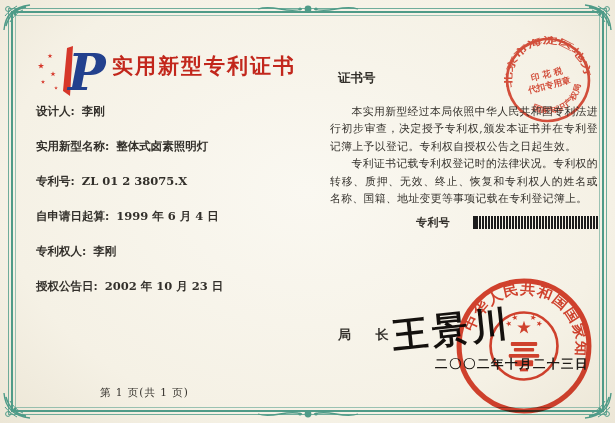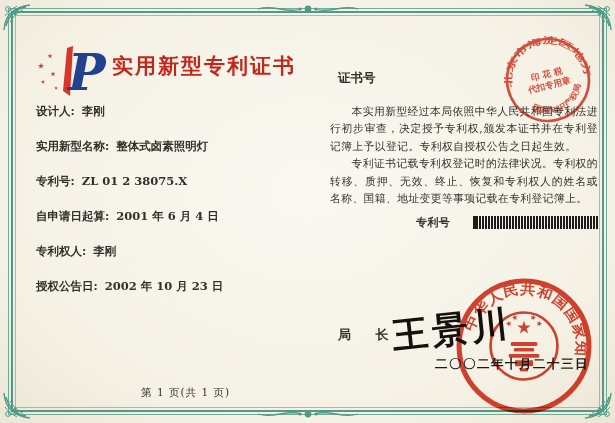--- a/index.html
+++ b/index.html
@@ -27,21 +27,21 @@
   
   .logo{position:absolute;left:34px;top:44px;width:76px;height:58px;}
   .title{
     position:absolute;left:112px;top:52px;font-size:21px;font-weight:bold;
     color:var(--title-red);letter-spacing:2px;white-space:nowrap;
   }
   .fields{position:absolute;left:36px;top:104px;width:250px;list-style:none;margin:0;padding:0;}
   .fields li{margin-bottom:20px;font-size:11.5px;font-weight:bold;white-space:nowrap;}
   .fields .lab{margin-right:3px;}
   .page-footer{
-    position:absolute;left:100px;top:386px;width:130px;text-align:right;
+    position:absolute;left:100px;top:386px;width:130px;text-align:left;
     font-size:10.5px;letter-spacing:1px;
   }
   
   .certno{
     position:absolute;left:338px;top:70px;font-size:12.5px;font-weight:bold;
     display:flex;gap:12px;white-space:nowrap;
   }
   .tax-stamp{position:absolute;left:501px;top:33px;width:94px;height:94px;
     transform:rotate(-14deg);opacity:.88;mix-blend-mode:multiply;}
   .body-text{
@@ -143,21 +143,21 @@
     <li>
       <span class="lab">实用新型名称:</span>
       <span>整体式卤素照明灯</span>
     </li>
     <li>
       <span class="lab">专利号:</span>
       <span>ZL 01 2 38075.X</span>
     </li>
     <li>
       <span class="lab">自申请日起算:</span>
-      <span>2001 年 6 月 4 日</span>
+      <span>1999 年 6 月 4 日</span>
     </li>
     <li>
       <span class="lab">专利权人:</span>
       <span>李刚</span>
     </li>
     <li>
       <span class="lab">授权公告日:</span>
       <span>2002 年 10 月 23 日</span>
     </li>
   </ul>

